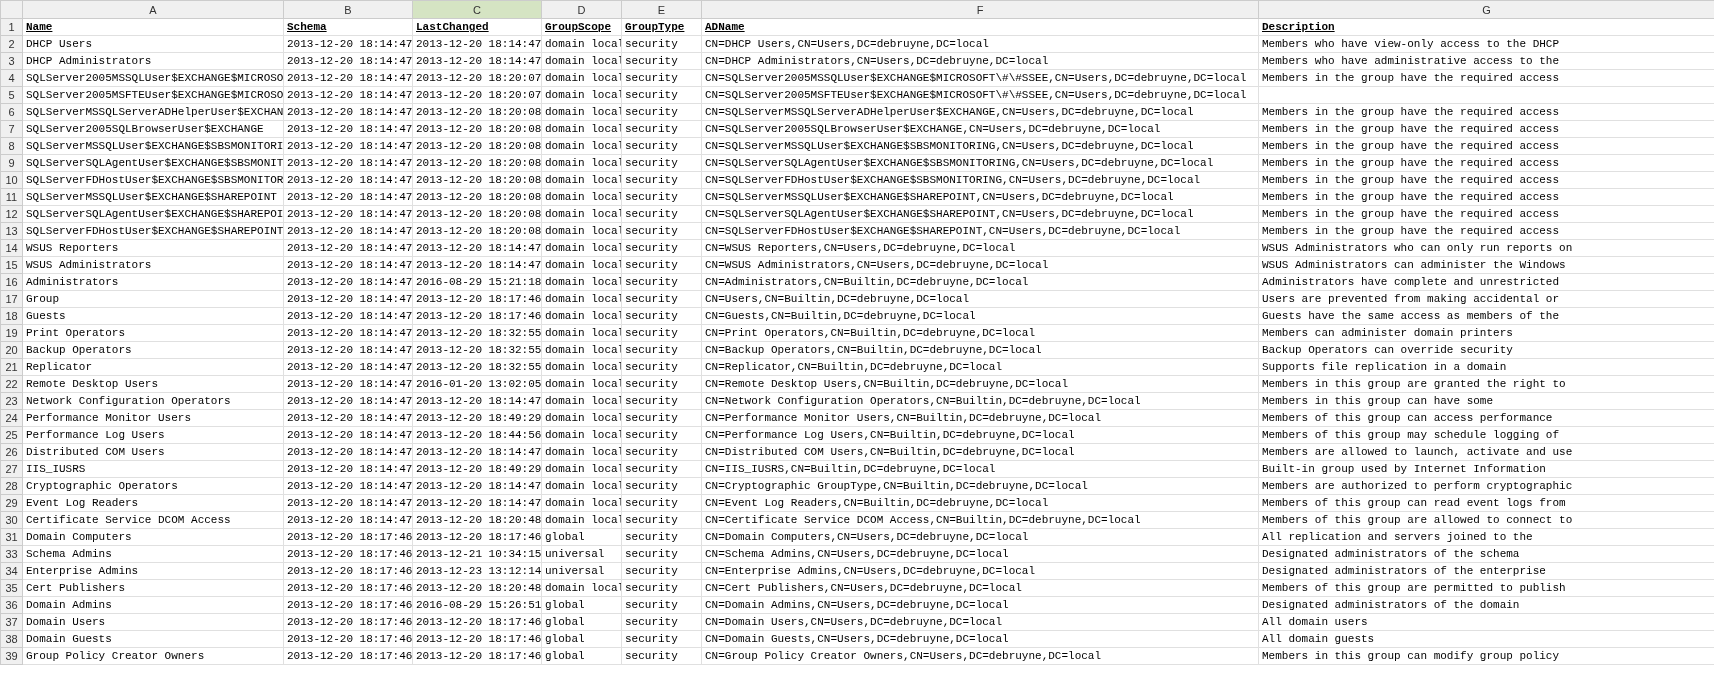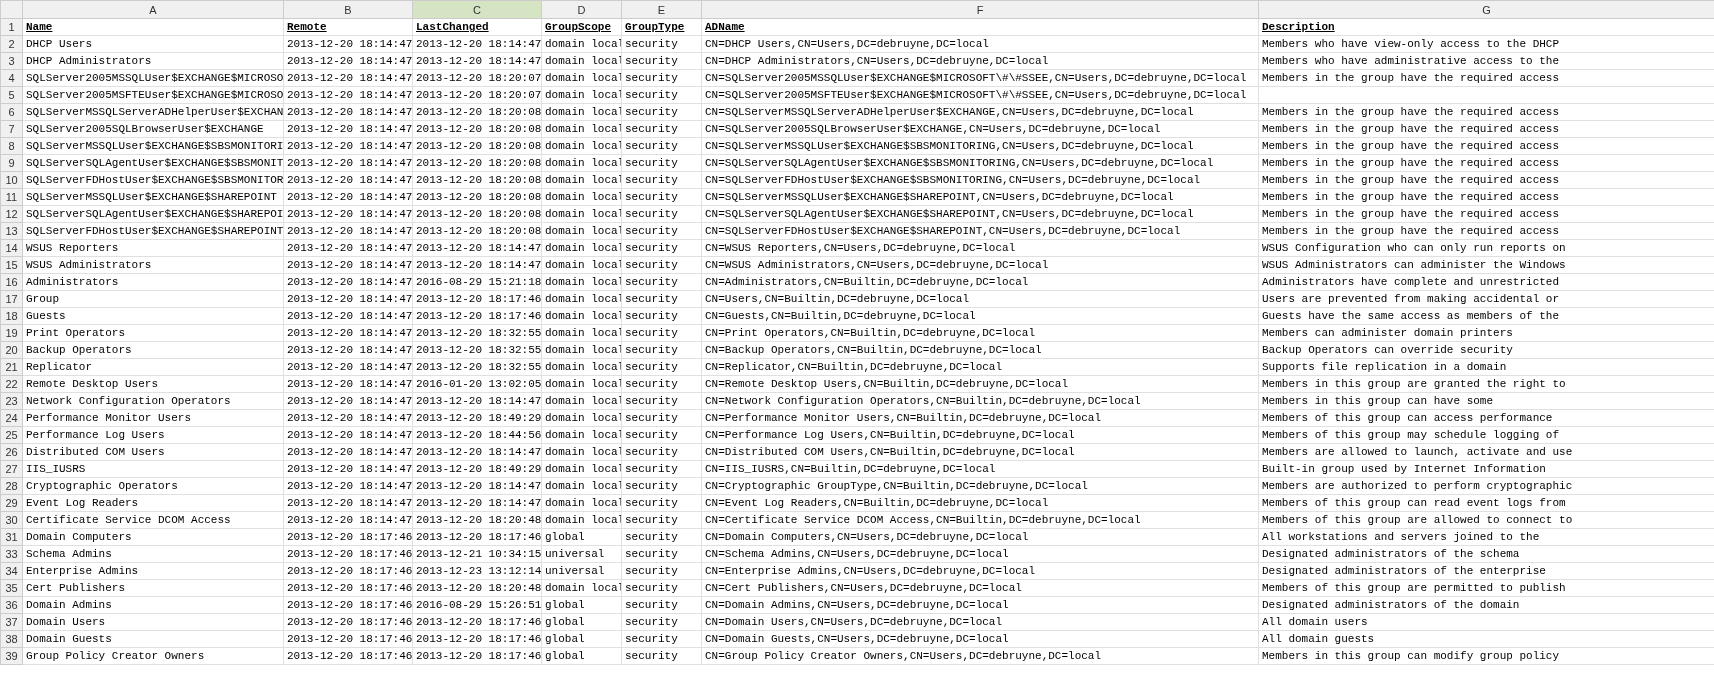--- a/index.html
+++ b/index.html
@@ -44,21 +44,21 @@
         <th class="col-head">D</th>
         <th class="col-head">E</th>
         <th class="col-head">F</th>
         <th class="col-head">G</th>
       </tr>
   </thead>
   <tbody id="grid-body">
       <tr>
         <th class="row-head">1</th>
         <td class="cell hdr">Name</td>
-        <td class="cell hdr">Remote</td>
+        <td class="cell hdr">Schema</td>
         <td class="cell hdr">LastChanged</td>
         <td class="cell hdr">GroupScope</td>
         <td class="cell hdr">GroupType</td>
         <td class="cell hdr">ADName</td>
         <td class="cell hdr">Description</td>
       </tr>
       <tr>
         <th class="row-head">2</th>
         <td class="cell">DHCP Users</td>
         <td class="cell">2013-12-20 18:14:47</td>
@@ -179,21 +179,21 @@
         <td class="cell">Members in the group have the required access</td>
       </tr>
       <tr>
         <th class="row-head">14</th>
         <td class="cell">WSUS Reporters</td>
         <td class="cell">2013-12-20 18:14:47</td>
         <td class="cell">2013-12-20 18:14:47</td>
         <td class="cell">domain local</td>
         <td class="cell">security</td>
         <td class="cell">CN=WSUS Reporters,CN=Users,DC=debruyne,DC=local</td>
-        <td class="cell">WSUS Configuration who can only run reports on</td>
+        <td class="cell">WSUS Administrators who can only run reports on</td>
       </tr>
       <tr>
         <th class="row-head">15</th>
         <td class="cell">WSUS Administrators</td>
         <td class="cell">2013-12-20 18:14:47</td>
         <td class="cell">2013-12-20 18:14:47</td>
         <td class="cell">domain local</td>
         <td class="cell">security</td>
         <td class="cell">CN=WSUS Administrators,CN=Users,DC=debruyne,DC=local</td>
         <td class="cell">WSUS Administrators can administer the Windows</td>
@@ -349,21 +349,21 @@
         <td class="cell">Members of this group are allowed to connect to</td>
       </tr>
       <tr>
         <th class="row-head">31</th>
         <td class="cell">Domain Computers</td>
         <td class="cell">2013-12-20 18:17:46</td>
         <td class="cell">2013-12-20 18:17:46</td>
         <td class="cell">global</td>
         <td class="cell">security</td>
         <td class="cell">CN=Domain Computers,CN=Users,DC=debruyne,DC=local</td>
-        <td class="cell">All workstations and servers joined to the</td>
+        <td class="cell">All replication and servers joined to the</td>
       </tr>
       <tr>
         <th class="row-head">33</th>
         <td class="cell">Schema Admins</td>
         <td class="cell">2013-12-20 18:17:46</td>
         <td class="cell">2013-12-21 10:34:15</td>
         <td class="cell">universal</td>
         <td class="cell">security</td>
         <td class="cell">CN=Schema Admins,CN=Users,DC=debruyne,DC=local</td>
         <td class="cell">Designated administrators of the schema</td>

